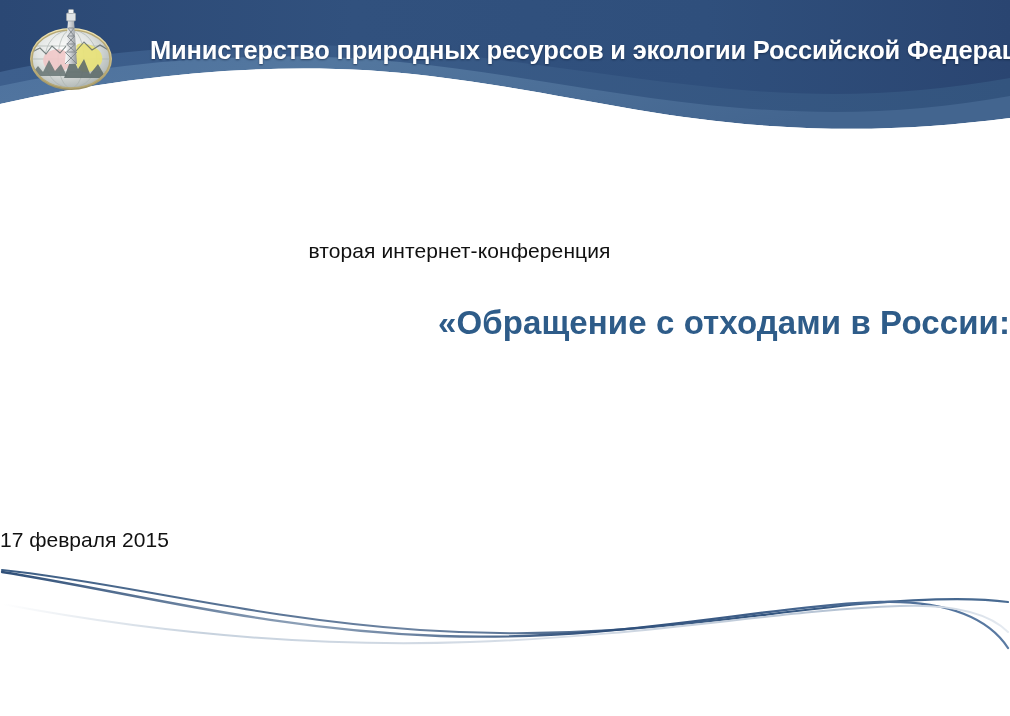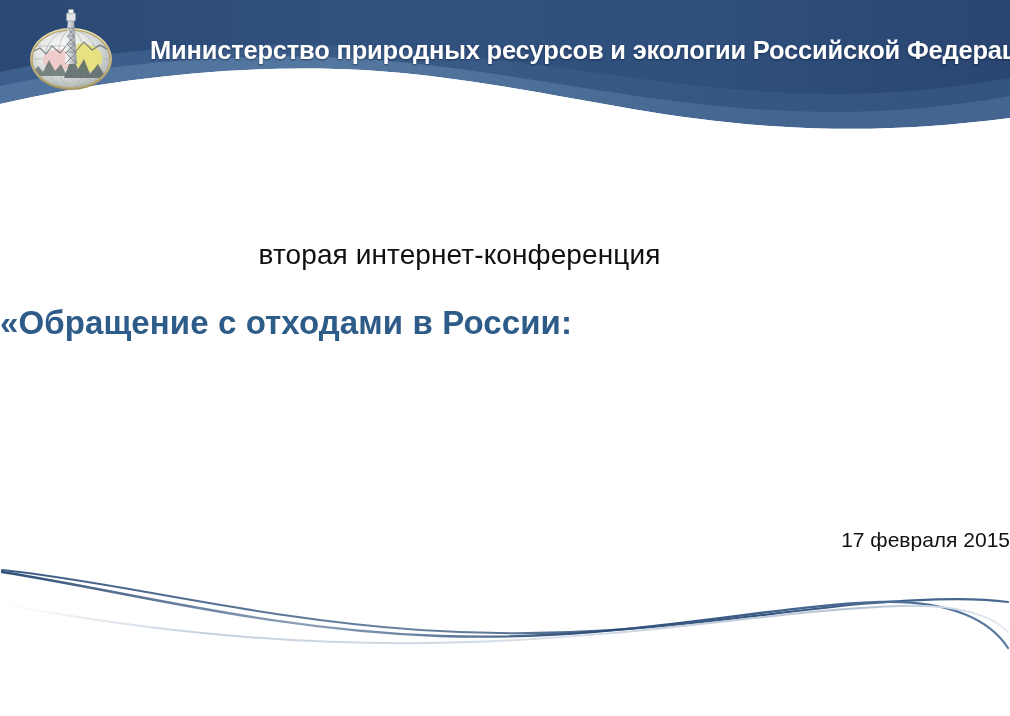--- a/index.html
+++ b/index.html
@@ -62,47 +62,47 @@
   .logo svg { display: block; }
 
   
   .subtitle {
     position: absolute;
     left: 0;
     top: 239px;
     width: 919px;
     text-align: center;
     color: #101010;
-    font-size: 28px;
+    font-size: 21px;
     font-weight: normal;
     letter-spacing: 0.1px;
   }
 
   .main-title {
     position: absolute;
     left: 0;
     top: 300px;
     width: 1010px;
-    text-align: left;
+    text-align: right;
     color: #2e5c89;
     font-size: 33px;
     font-weight: bold;
     line-height: 1.42;
     letter-spacing: 0.1px;
   }
   .main-title .line {
     display: block;
   }
 
   .event-date {
     position: absolute;
     left: 0;
     top: 528px;
     width: 1010px;
-    text-align: right;
+    text-align: left;
     color: #111111;
     font-size: 21px;
     font-weight: normal;
   }
 
   
   .footer-curves {
     position: absolute;
     left: 0;
     top: 556px;

